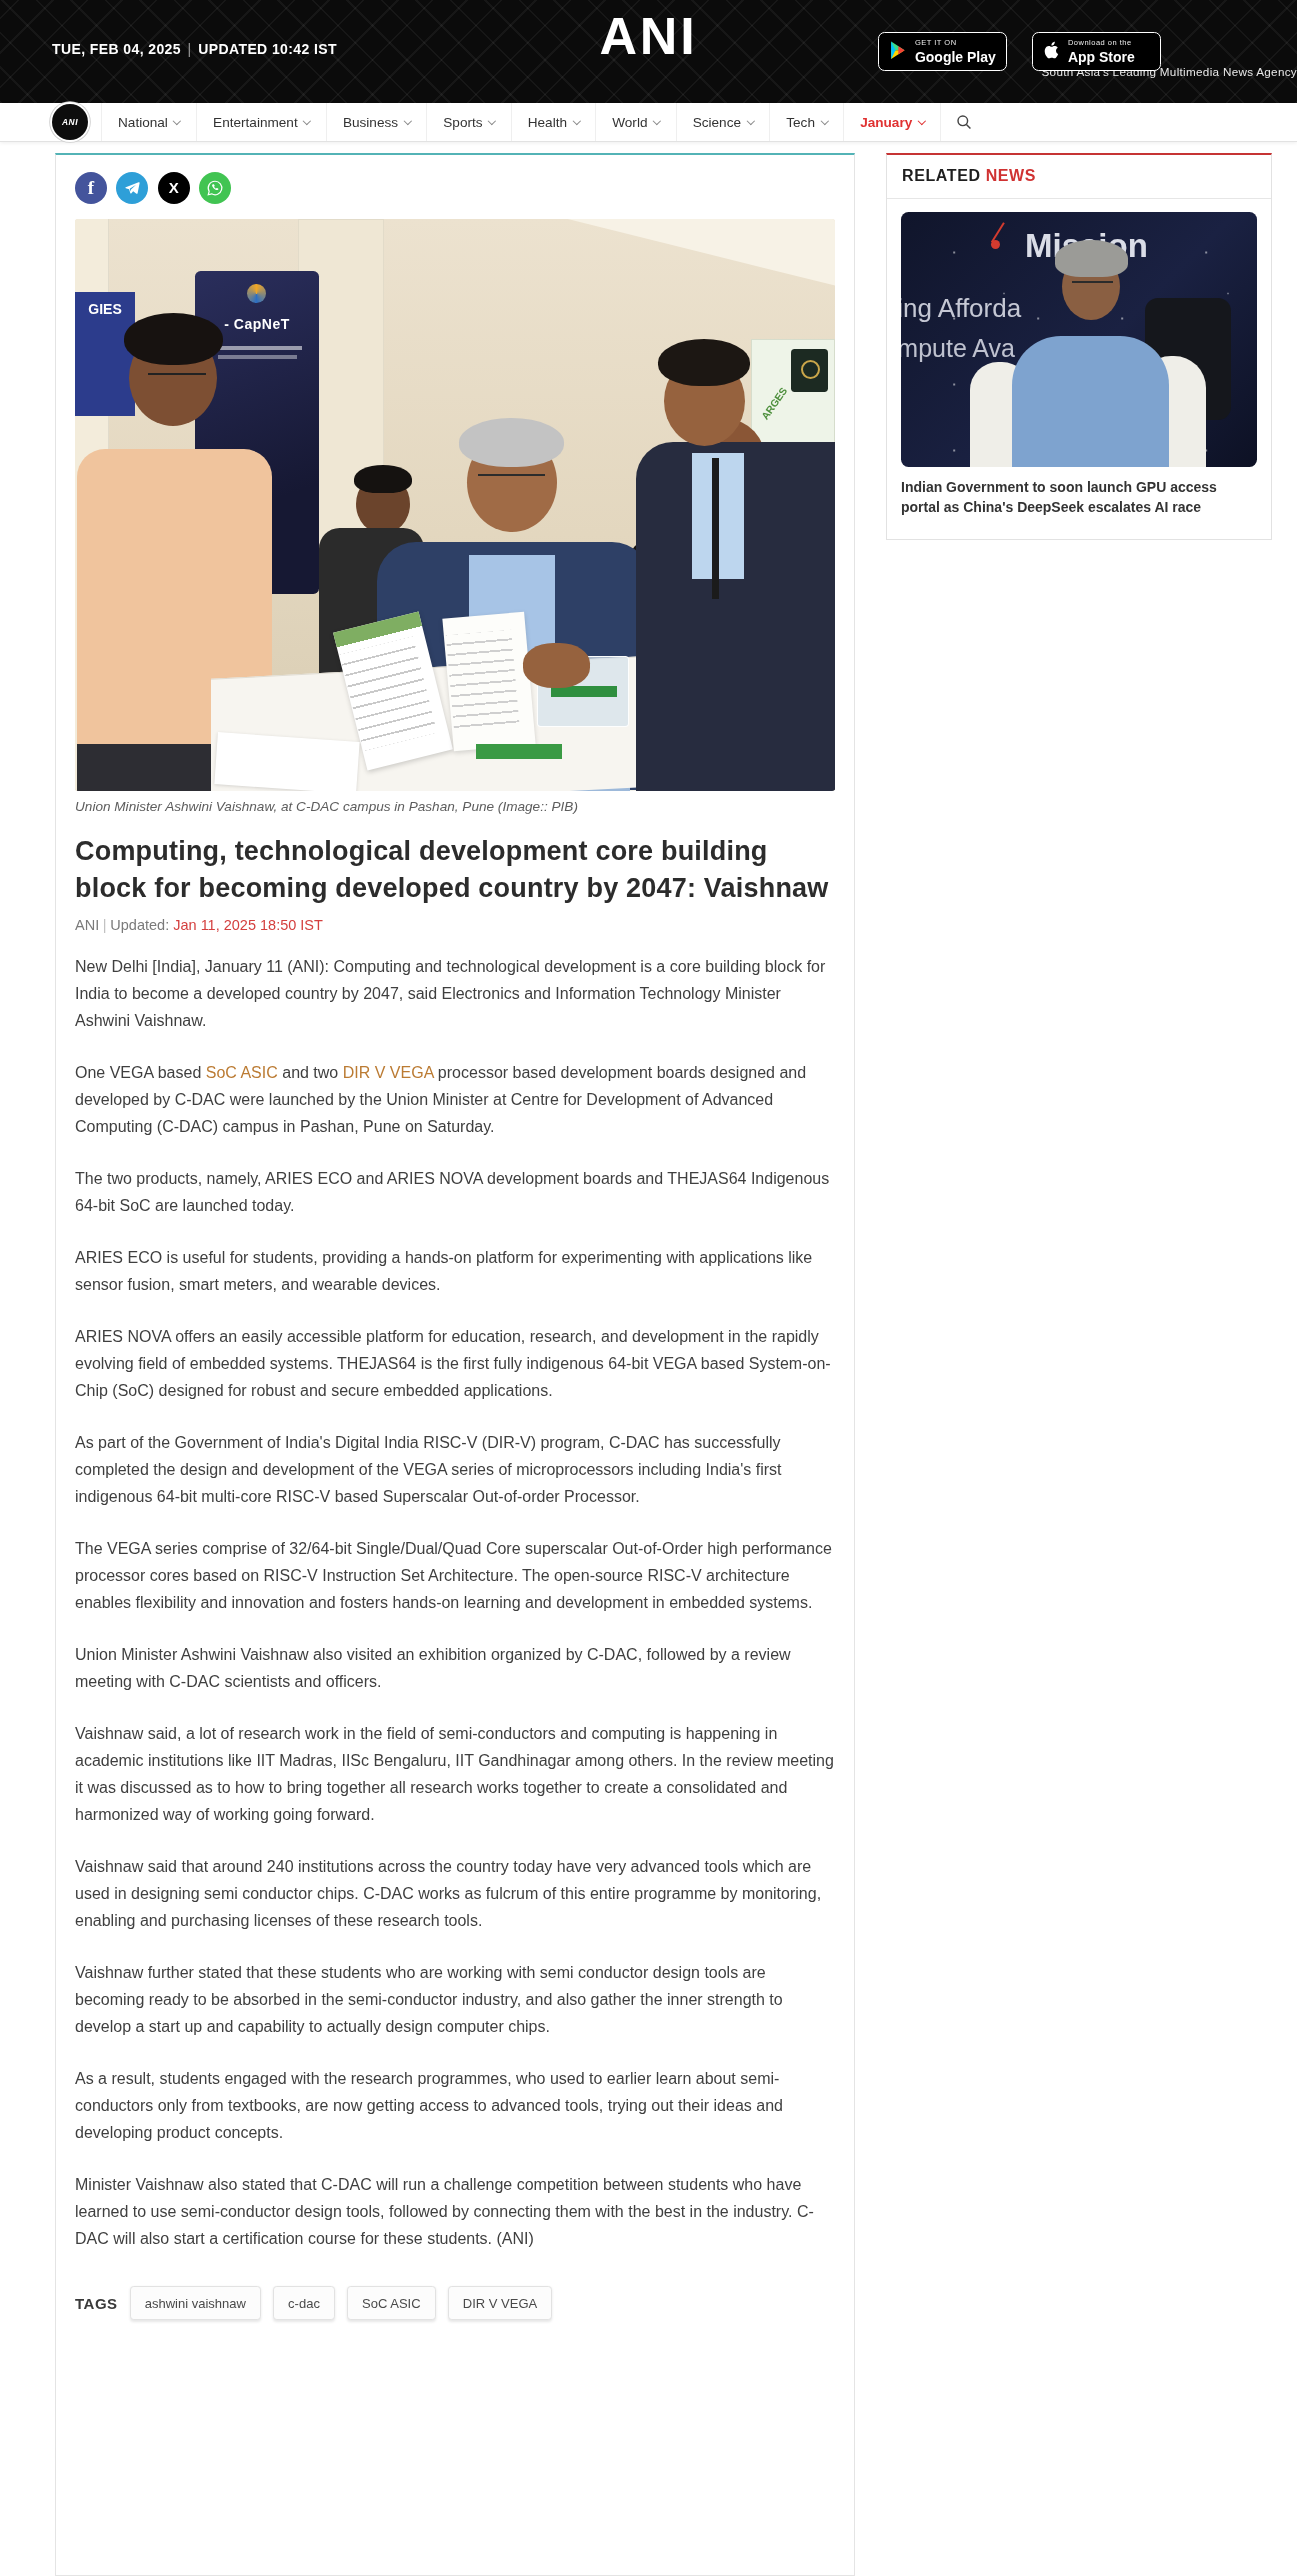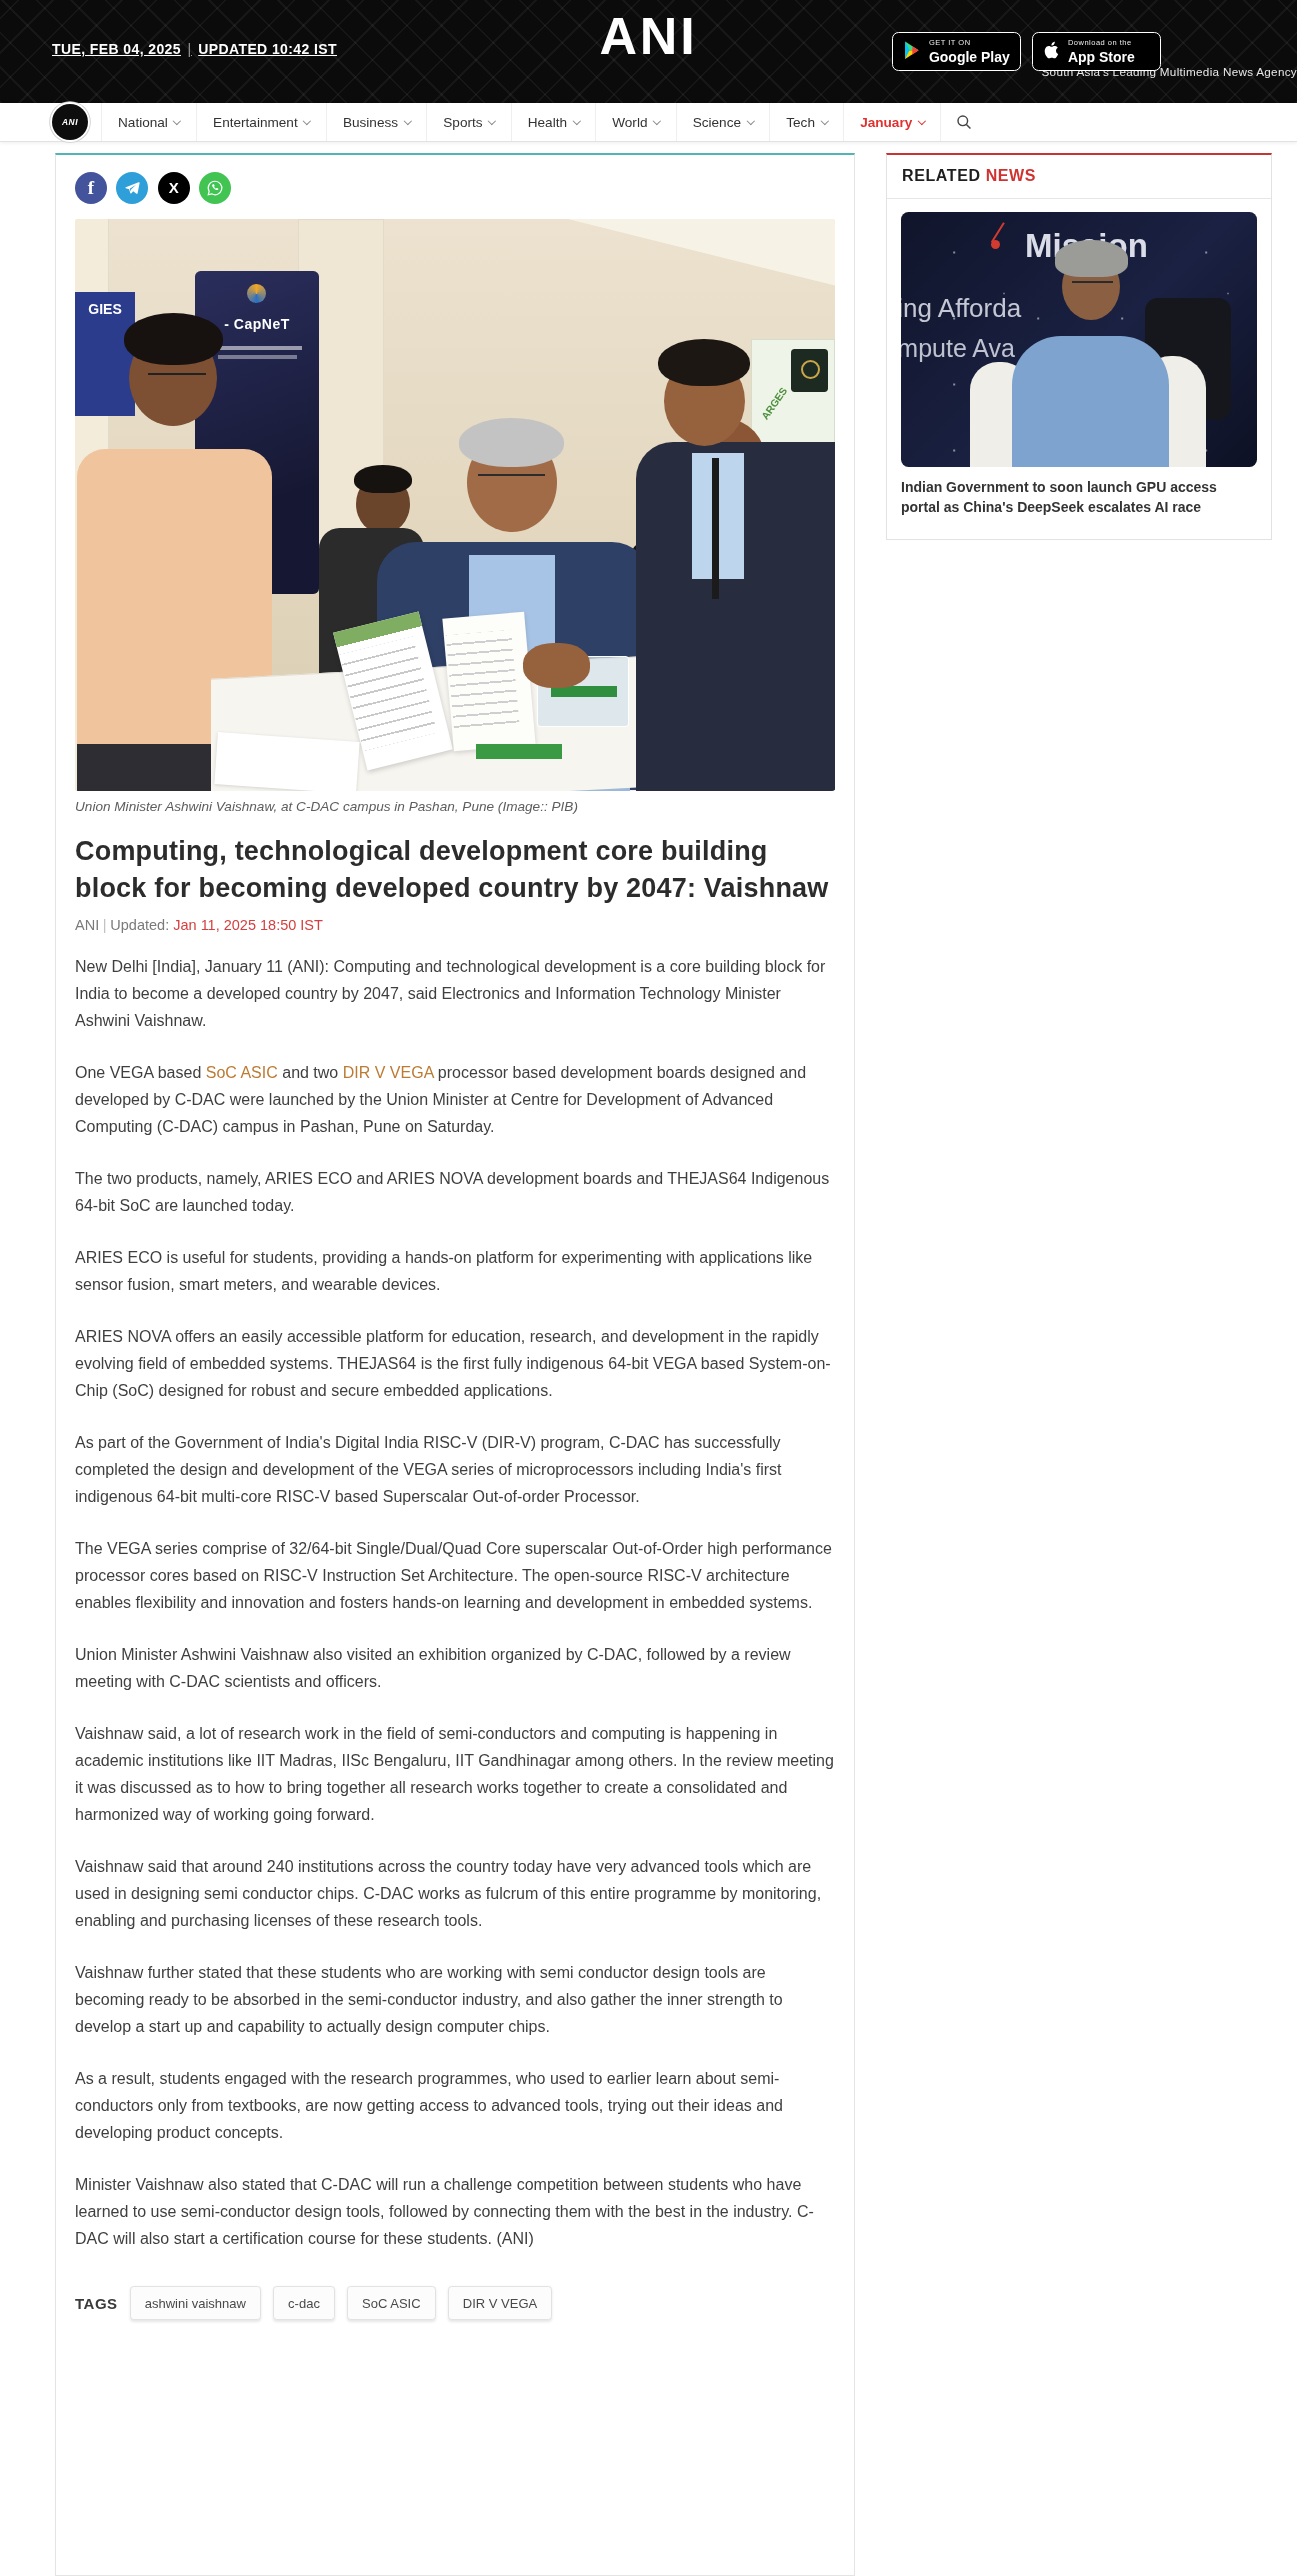--- a/index.html
+++ b/index.html
@@ -6,26 +6,26 @@
   html,body { background:#ffffff; }
   body { width:1297px; height:2576px; overflow:hidden; position:relative;
          font-family:"Liberation Sans","DejaVu Sans",sans-serif; color:#3f3f3f; }
 
   
   .topbar { height:103px; background:#0b0b0b; position:relative; color:#fff;
     background-image:
       repeating-linear-gradient(45deg, rgba(255,255,255,.05) 0 1.9px, transparent 1.9px 24.4px),
       repeating-linear-gradient(-45deg, rgba(255,255,255,.05) 0 1.9px, transparent 1.9px 24.4px);
   }
-  .ticker { position:absolute; left:52px; top:41px; font-size:14px; font-weight:bold; letter-spacing:0.4px;text-decoration:underline; }
+  .ticker { position:absolute; left:52px; top:41px; font-size:14px; font-weight:bold; letter-spacing:0.4px; }
   .ticker .sep { color:#9a9a9a; font-weight:normal; padding:0 6.6px; }
   .brand { position:absolute; left:0; right:0; top:7.5px; text-align:center; }
   .brand .logo-big { font-size:52px; font-weight:800; letter-spacing:2.8px; line-height:56px; }
   .brand .tagline { font-size:11.7px; color:#e8e8e8; margin-top:1.9px; letter-spacing:0.3px;text-align:right; }
-  .badges { position:absolute; right:136px; top:32px; display:flex; gap:11px; }
+  .badges { position:absolute; right:136px; top:32px; display:flex; gap:25px; }
   .store-badge { width:129px; height:39px; background:#000; border:0.9px solid #fff; border-radius:6.6px;
     display:flex; align-items:center; padding:0 9.4px; gap:7.5px; cursor:pointer; }
   .store-badge .txt { display:flex; flex-direction:column; line-height:1; }
   .store-badge .t { font-size:7.5px; color:#eee; letter-spacing:0.5px; margin-bottom:2.8px; }
   .store-badge .n { font-size:14px; font-weight:bold; color:#fff; }
 
   
   .nav { height:39px; background:#fff; border-bottom:0.9px solid #e2e2e2; display:flex; align-items:stretch;
          padding-left:52px; box-shadow:0 0.9px 3.7px rgba(0,0,0,.07); position:relative; }
   .nav-logo { width:36px; height:36px; border-radius:50%; background:#0d0d0d; align-self:center;

